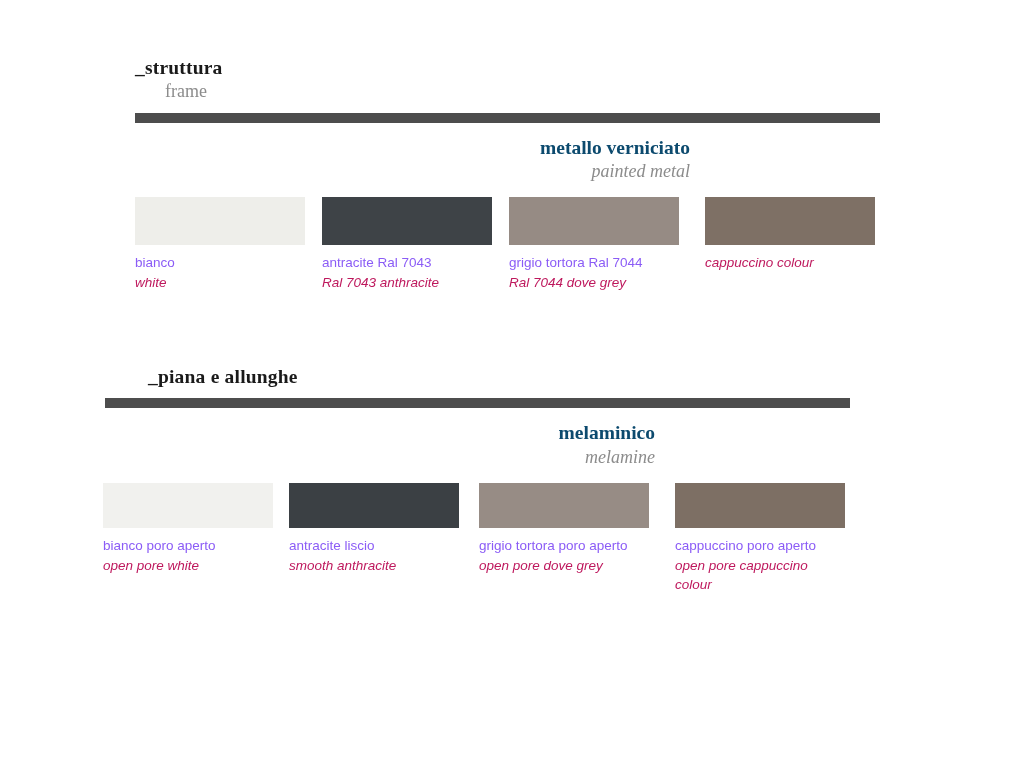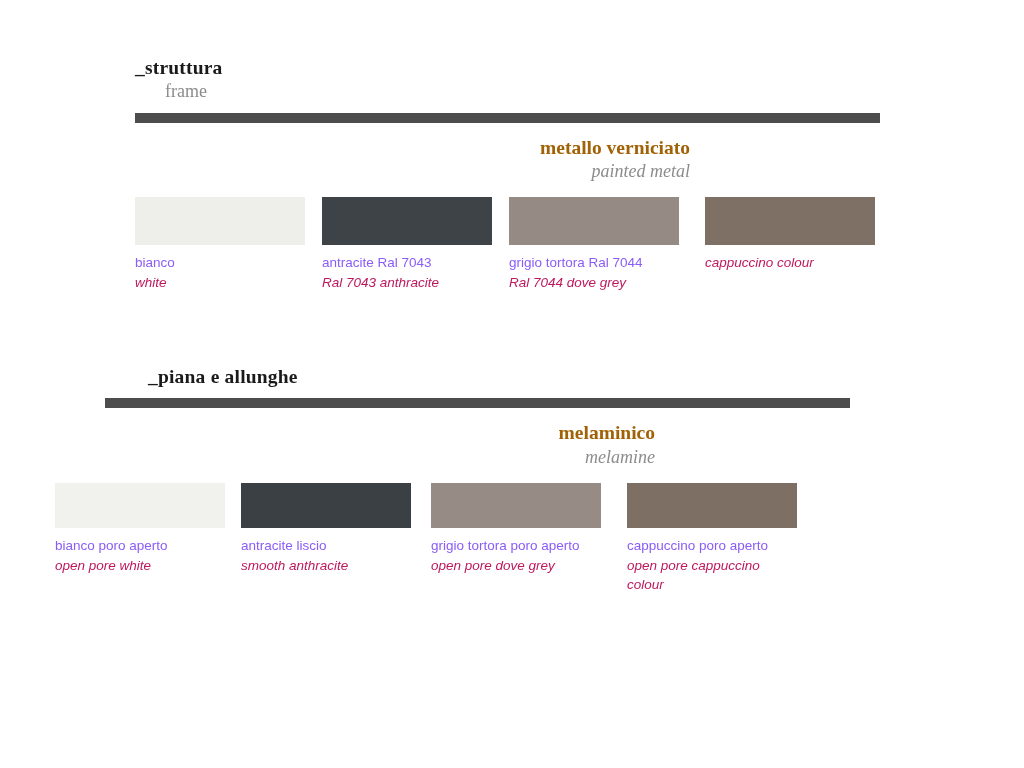--- a/index.html
+++ b/index.html
@@ -59,21 +59,21 @@
     width: 745px;
     margin-left: 110px;
     text-align: right;
     padding-right: 0px;
     margin-top: 13px;
   }
   .material .mat-it {
     font-family: "Liberation Serif", serif;
     font-weight: bold;
     font-size: 19.5px;
-    color: #a16207;
+    color: #0c4a6e;
     line-height: 1.2;
   }
   .material .mat-en {
     font-family: "Liberation Serif", serif;
     font-style: italic;
     font-size: 18px;
     color: #8c8c8c;
     line-height: 1.35;
   }
   .material.offset-right { padding-right: 190px; }
@@ -187,21 +187,21 @@
       <div class="heading-it" style="padding-left:48px">_piana e allunghe</div>
     </div>
 
     <div class="rule" style="margin-left:105px"></div>
 
     <div class="material" style="padding-right:200px">
       <div class="mat-it">melaminico</div>
       <div class="mat-en">melamine</div>
     </div>
 
-    <div class="swatch-row" style="margin-left:57px">
+    <div class="swatch-row" style="margin-left:105px">
 
       <div class="swatch p0b">
         <span class="chip tall" style="background:#f1f1ee"></span>
         <div class="labels">
           <div class="lab-it">bianco poro aperto</div>
           <div class="lab-en">open pore white</div>
         </div>
       </div>
 
       <div class="swatch p1b">

